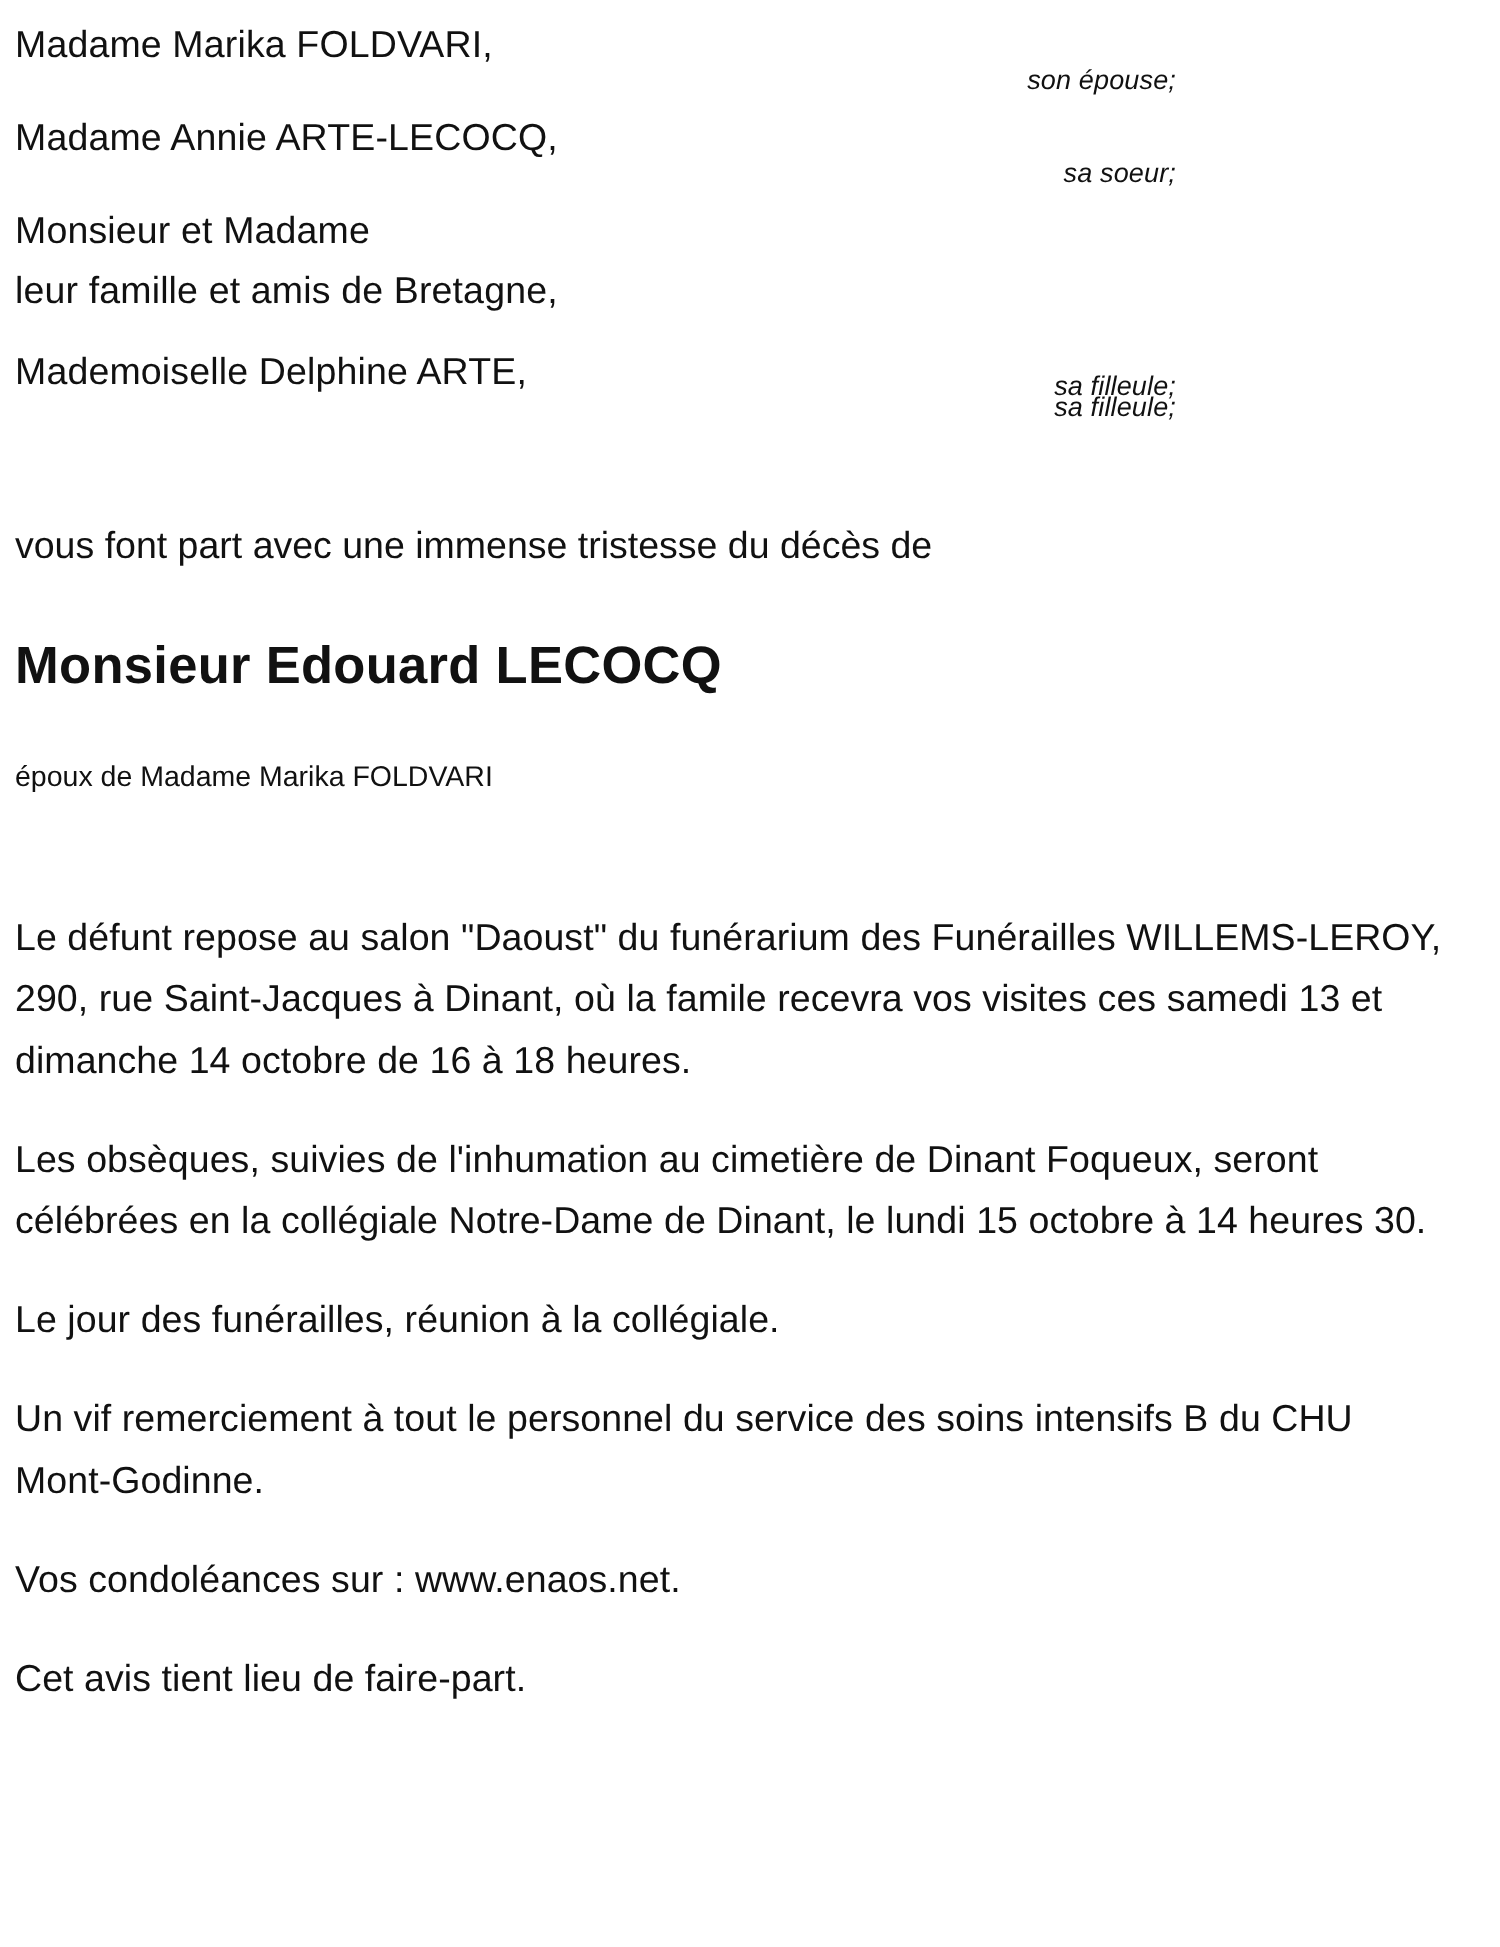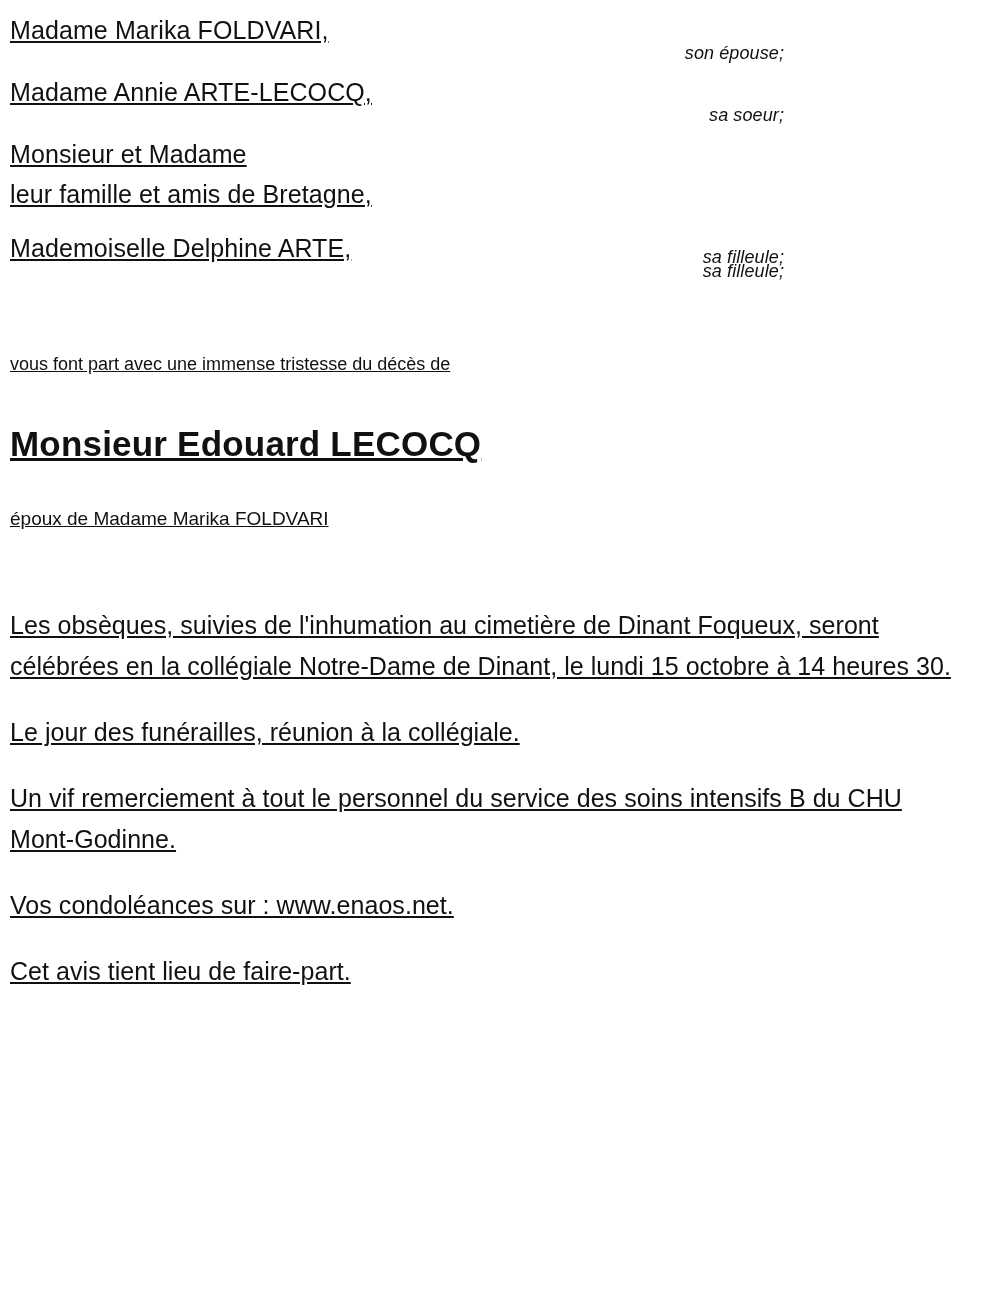--- a/index.html
+++ b/index.html
@@ -14,21 +14,20 @@
     color: #111111;
     overflow: hidden;
   }
 
   .notice {
     position: relative;
     width: 800px;
     height: 1298px;
     box-sizing: border-box;
     padding: 10px 8px 0 10px;
-    text-decoration: underline;
   }
 
   
   .survivors {
     position: relative;
   }
 
   .group {
     position: relative;
     margin-bottom: 22px;
@@ -60,21 +59,21 @@
   .group-3 .relation { top: 108px; }
   .group-4 .relation { top: 28px; }
 
   .group-3 { margin-bottom: 14px; }
   .group-4 { margin-bottom: 24px; }
   .group-5 { margin-bottom: 0; }
 
   .spacer-announce { height: 52px; }
 
   .announce-line {
-    font-size: 18px;
+    font-size: 25px;
     line-height: 40px;
     white-space: nowrap;
   }
 
   .spacer-heading { height: 38px; }
 
   .deceased-name {
     font-size: 35px;
     font-weight: bold;
     line-height: 44px;
@@ -148,20 +147,21 @@
 
   <div class="deceased-name">Monsieur Edouard LECOCQ</div>
 
   <div class="spacer-spouse"></div>
 
   <div class="spouse-of">époux de Madame Marika FOLDVARI</div>
 
   <div class="spacer-body"></div>
 
   <div class="body">
+    <p class="body-para">Le défunt repose au salon "Daoust" du funérarium des Funérailles WILLEMS-LEROY, 290, rue Saint-Jacques à Dinant, où la famile recevra vos visites ces samedi 13 et dimanche 14 octobre de 16 à 18 heures.</p>
     <p class="body-para">Les obsèques, suivies de l'inhumation au cimetière de Dinant Foqueux, seront célébrées en la collégiale Notre-Dame de Dinant, le lundi 15 octobre à 14 heures 30.</p>
     <p class="body-para">Le jour des funérailles, réunion à la collégiale.</p>
     <p class="body-para">Un vif remerciement à tout le personnel du service des soins intensifs B du CHU Mont-Godinne.</p>
     <p class="body-para">Vos condoléances sur : www.enaos.net.</p>
     <p class="body-para">Cet avis tient lieu de faire-part.</p>
   </div>
 
 </div>
 
 </body></html>

